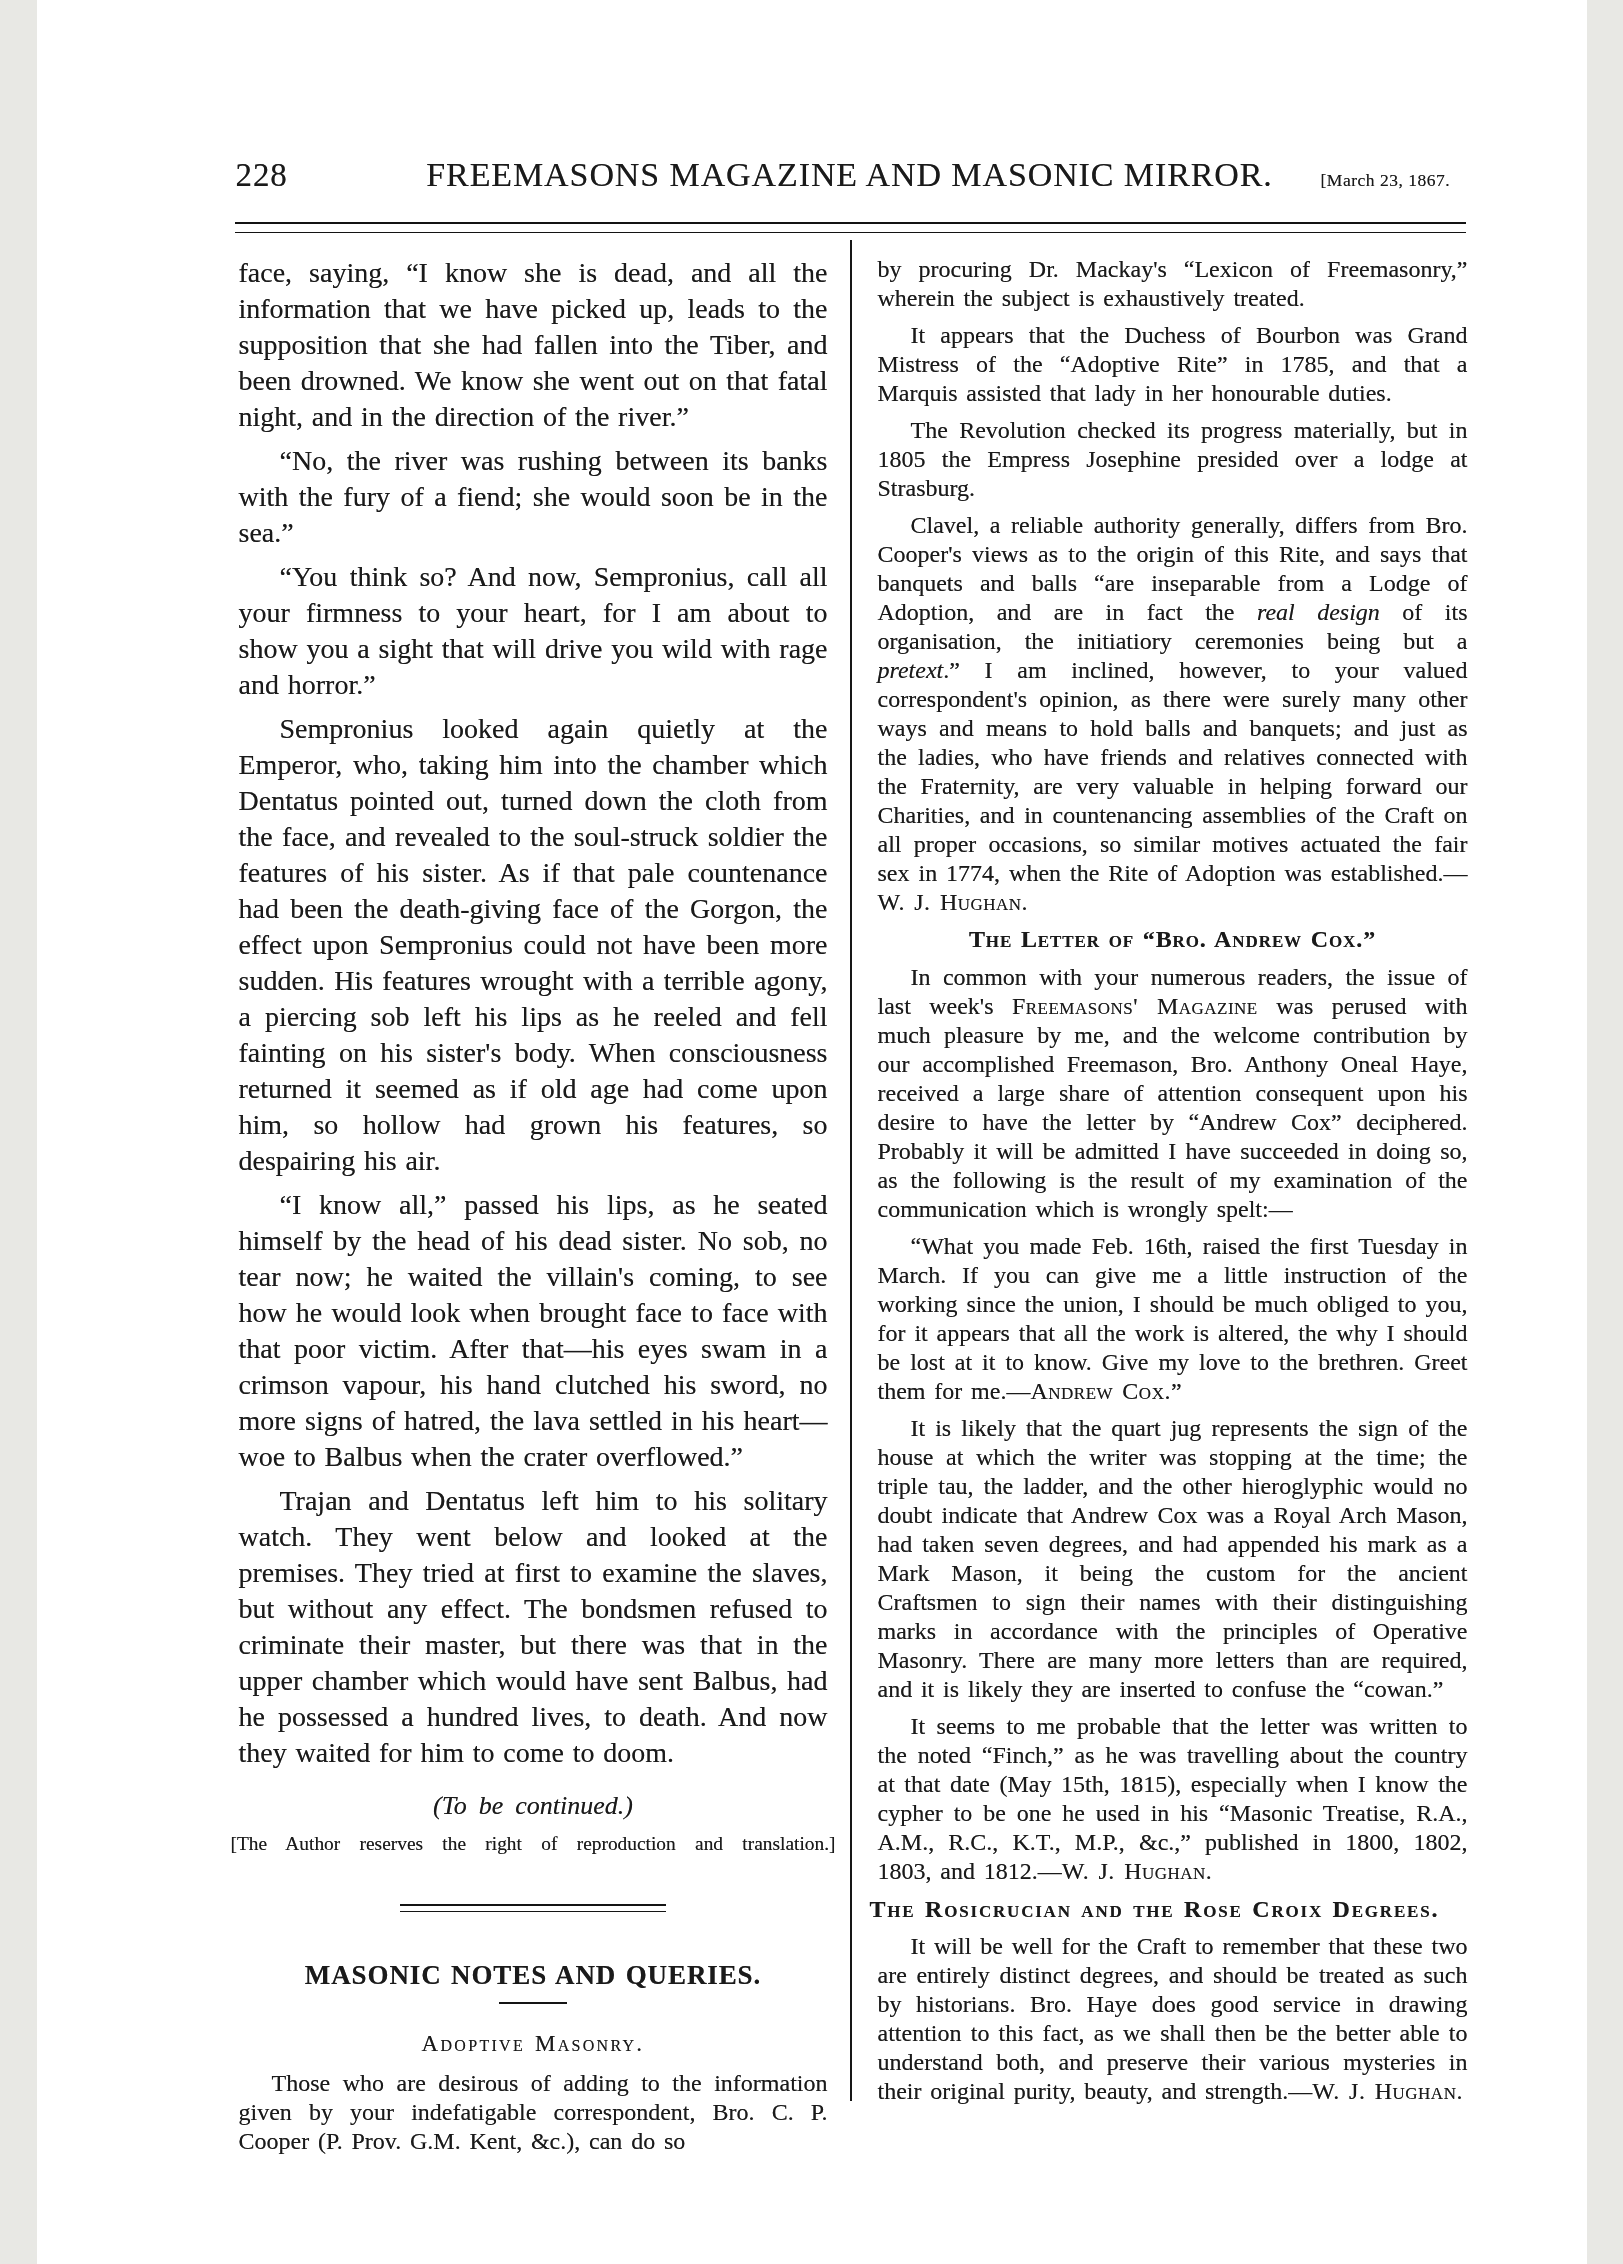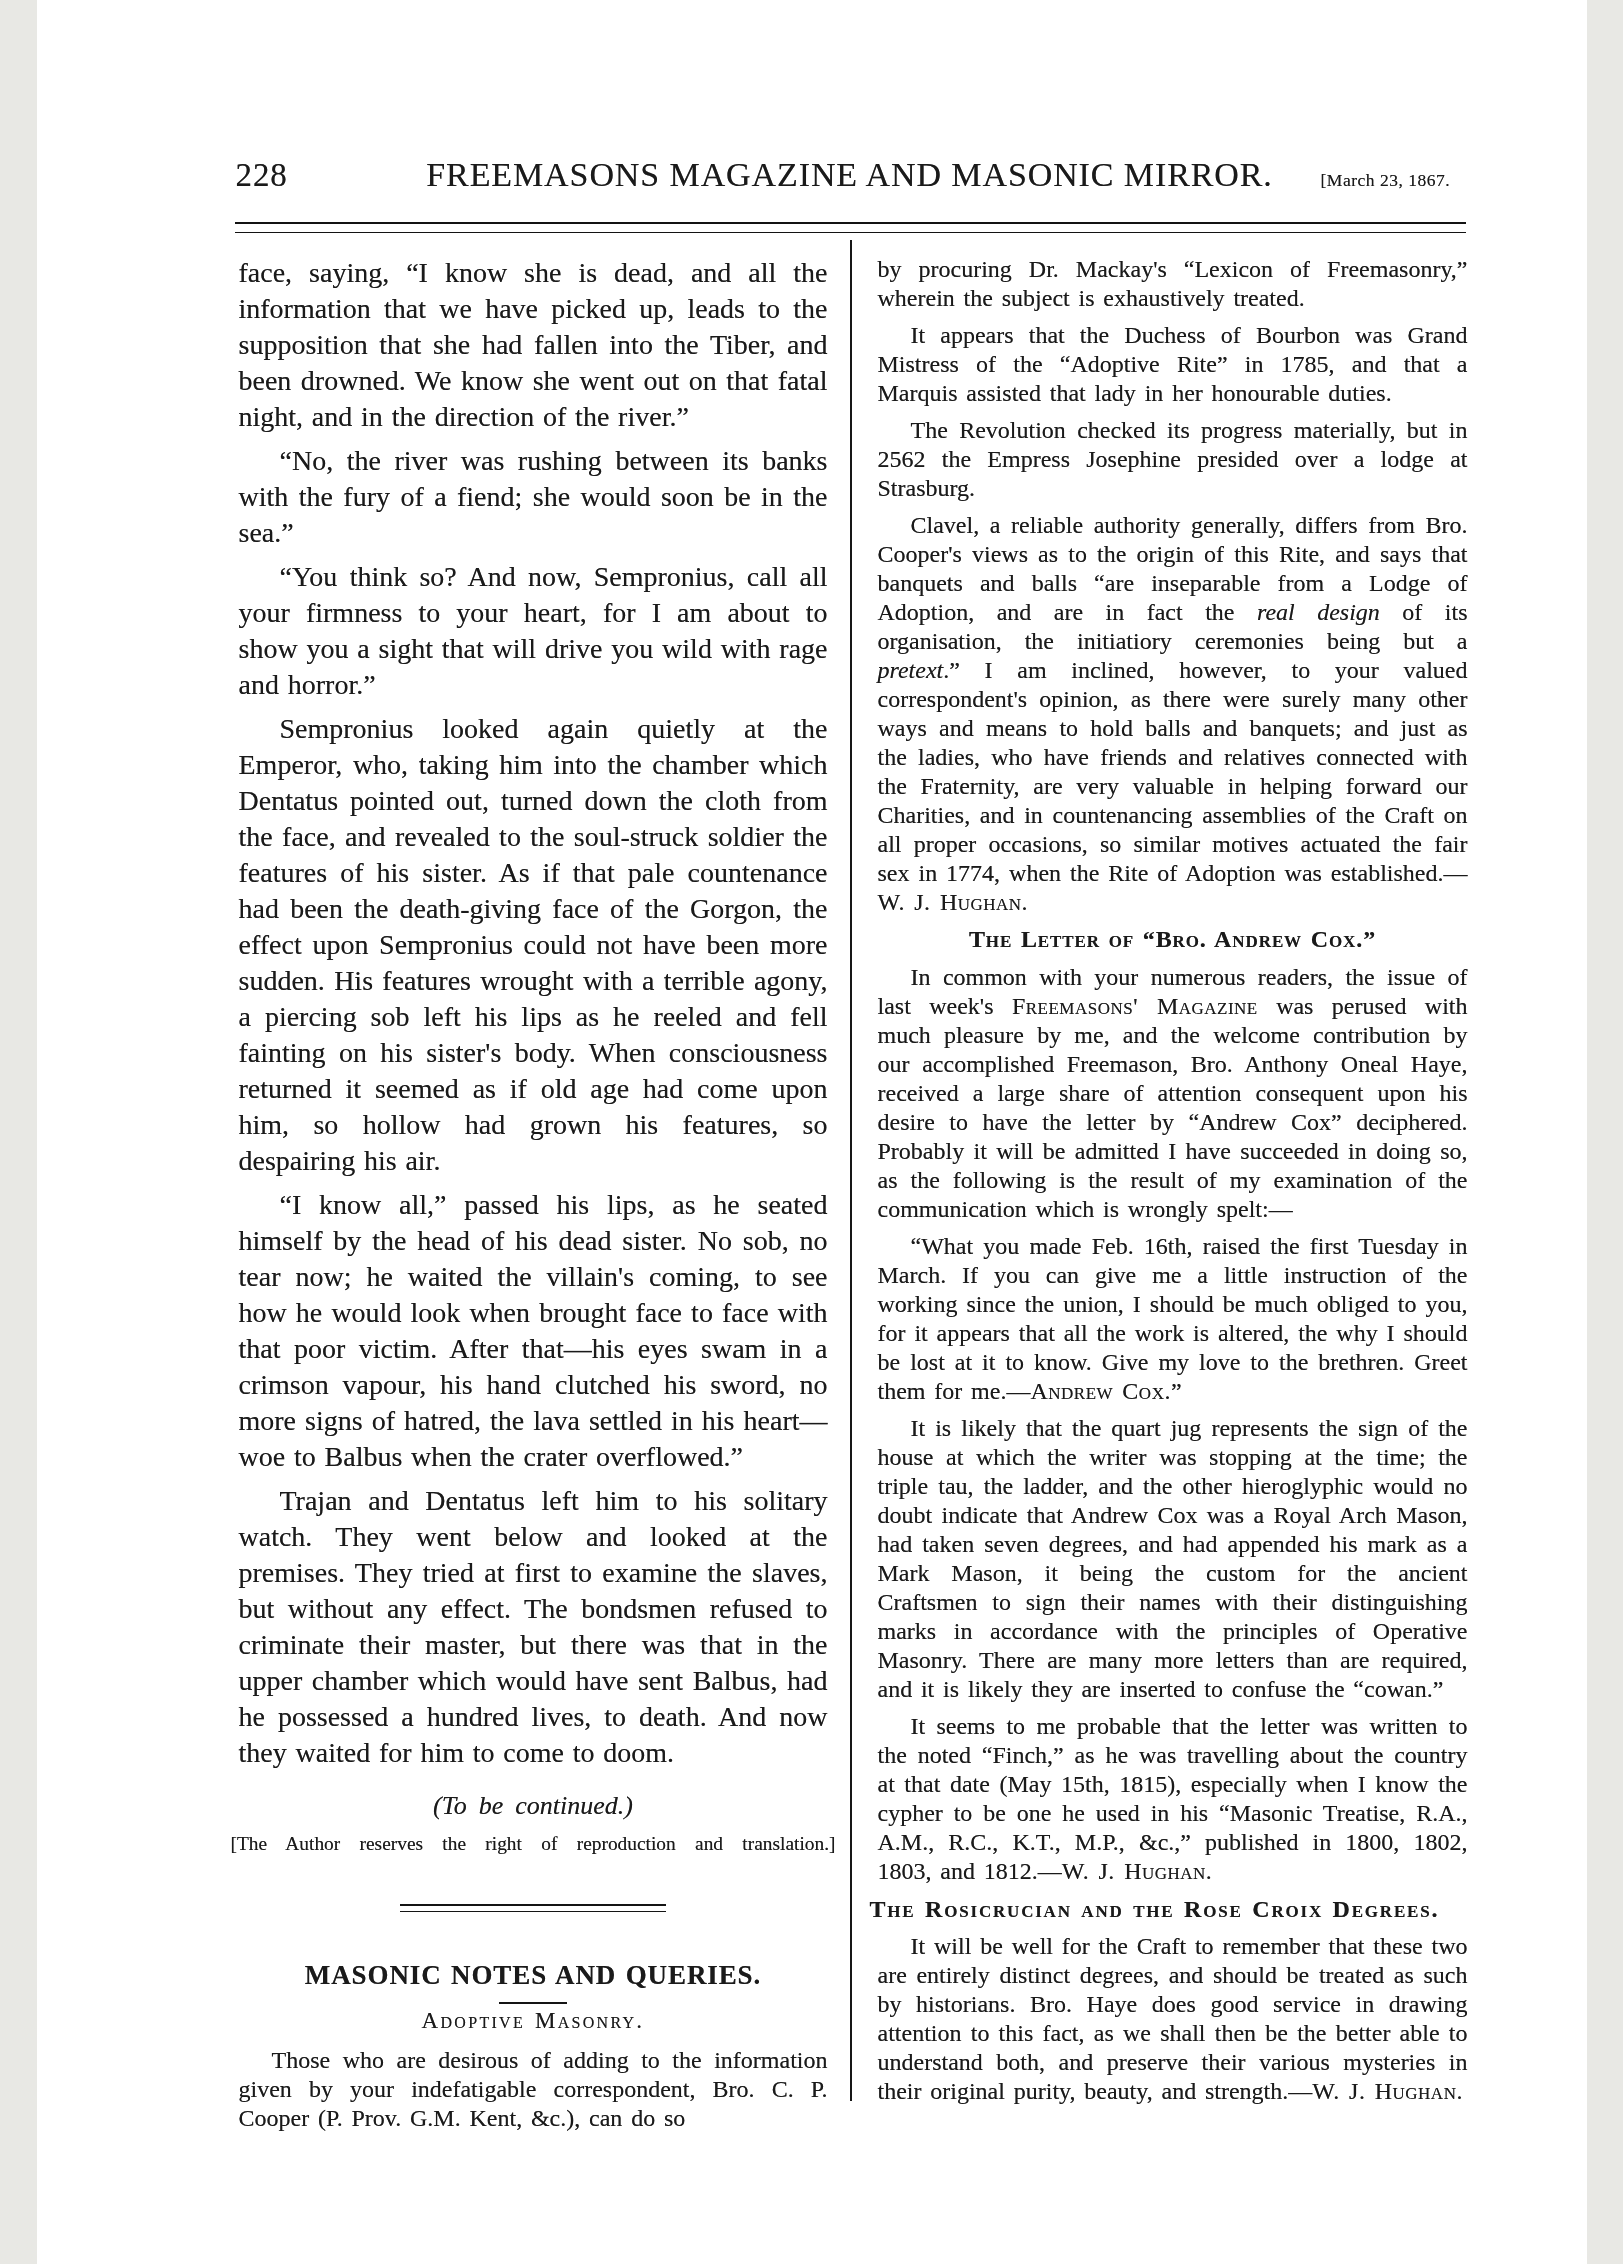--- a/index.html
+++ b/index.html
@@ -59,21 +59,21 @@
     border-top:2.8px solid #141414;border-bottom:1.8px solid #141414;
   }
   .section-title{
     margin:48px 0 0;text-align:center;font-weight:bold;
     font-size:27px;letter-spacing:0.9px;line-height:31px;
   }
   .title-rule{
     width:68px;height:0;border-top:2.8px solid #141414;margin:11px auto 0;
   }
   .subheading{
-    margin:3px 0 0;text-align:center;font-weight:normal;
+    margin:26px 0 0;text-align:center;font-weight:normal;
     font-size:23px;font-variant:small-caps;letter-spacing:2.3px;line-height:28px;
   }
   .col-heading{
     margin:7.4px 0 5.5px;text-align:center;font-weight:bold;
     font-size:24px;line-height:29.5px;font-variant:small-caps;letter-spacing:0.9px;
     word-spacing:1.8px;
   }
   .col-heading.left-align{
     text-align:left;letter-spacing:1.8px;margin:9.2px 0 4.6px;
   }
@@ -103,21 +103,21 @@
       <div class="divider-double"></div>
       <h2 class="section-title">MASONIC NOTES AND QUERIES.</h2>
       <div class="title-rule"></div>
       <h3 class="subheading">Adoptive Masonry.</h3>
       <p class="para small"><span>Those who are desirous of adding to the information given by your indefatigable correspondent, Bro. C. P. Cooper (P. Prov. G.M. Kent, &amp;c.), can do so</span></p>
     </div>
 
   <div class="col col-right">
       <p class="para noindent"><span>by procuring Dr. Mackay's “Lexicon of Freemasonry,” wherein the subject is exhaustively treated.</span></p>
       <p class="para"><span>It appears that the Duchess of Bourbon was Grand Mistress of the “Adoptive Rite” in 1785, and that a Marquis assisted that lady in her honourable duties.</span></p>
-      <p class="para"><span>The Revolution checked its progress materially, but in 2562 the Empress Josephine presided over a lodge at Strasburg.</span></p>
+      <p class="para"><span>The Revolution checked its progress materially, but in 1805 the Empress Josephine presided over a lodge at Strasburg.</span></p>
       <p class="para"><span>Clavel, a reliable authority generally, differs from Bro. Cooper's views as to the origin of this Rite, and says that banquets and balls “are inseparable from a Lodge of Adoption, and are in fact the </span><span class="i">real design</span><span> of its organisation, the initiatiory ceremonies being but a </span><span class="i">pretext</span><span>.” I am inclined, however, to your valued correspondent's opinion, as there were surely many other ways and means to hold balls and banquets; and just as the ladies, who have friends and relatives connected with the Fraternity, are very valuable in helping forward our Charities, and in countenancing assemblies of the Craft on all proper occasions, so similar motives actuated the fair sex in 1774, when the Rite of Adoption was established.—</span><span class="sc">W. J. Hughan.</span></p>
       <h3 class="col-heading">The Letter of “Bro. Andrew Cox.”</h3>
       <p class="para"><span>In common with your numerous readers, the issue of last week's </span><span class="sc">Freemasons' Magazine</span><span> was perused with much pleasure by me, and the welcome contribution by our accomplished Freemason, Bro. Anthony Oneal Haye, received a large share of attention consequent upon his desire to have the letter by “Andrew Cox” deciphered. Probably it will be admitted I have succeeded in doing so, as the following is the result of my examination of the communication which is wrongly spelt:—</span></p>
       <p class="para"><span>“What you made Feb. 16th, raised the first Tuesday in March. If you can give me a little instruction of the working since the union, I should be much obliged to you, for it appears that all the work is altered, the why I should be lost at it to know. Give my love to the brethren. Greet them for me.—</span><span class="sc">Andrew Cox.</span><span>”</span></p>
       <p class="para"><span>It is likely that the quart jug represents the sign of the house at which the writer was stopping at the time; the triple tau, the ladder, and the other hieroglyphic would no doubt indicate that Andrew Cox was a Royal Arch Mason, had taken seven degrees, and had appended his mark as a Mark Mason, it being the custom for the ancient Craftsmen to sign their names with their distinguishing marks in accordance with the principles of Operative Masonry. There are many more letters than are required, and it is likely they are inserted to confuse the “cowan.”</span></p>
       <p class="para"><span>It seems to me probable that the letter was written to the noted “Finch,” as he was travelling about the country at that date (May 15th, 1815), especially when I know the cypher to be one he used in his “Masonic Treatise, R.A., A.M., R.C., K.T., M.P., &amp;c.,” published in 1800, 1802, 1803, and 1812.—</span><span class="sc">W. J. Hughan.</span></p>
       <h3 class="col-heading left-align">The Rosicrucian and the Rose Croix Degrees.</h3>
       <p class="para"><span>It will be well for the Craft to remember that these two are entirely distinct degrees, and should be treated as such by historians. Bro. Haye does good service in drawing attention to this fact, as we shall then be the better able to understand both, and preserve their various mysteries in their original purity, beauty, and strength.—</span><span class="sc">W. J. Hughan.</span></p>
     </div>
 

